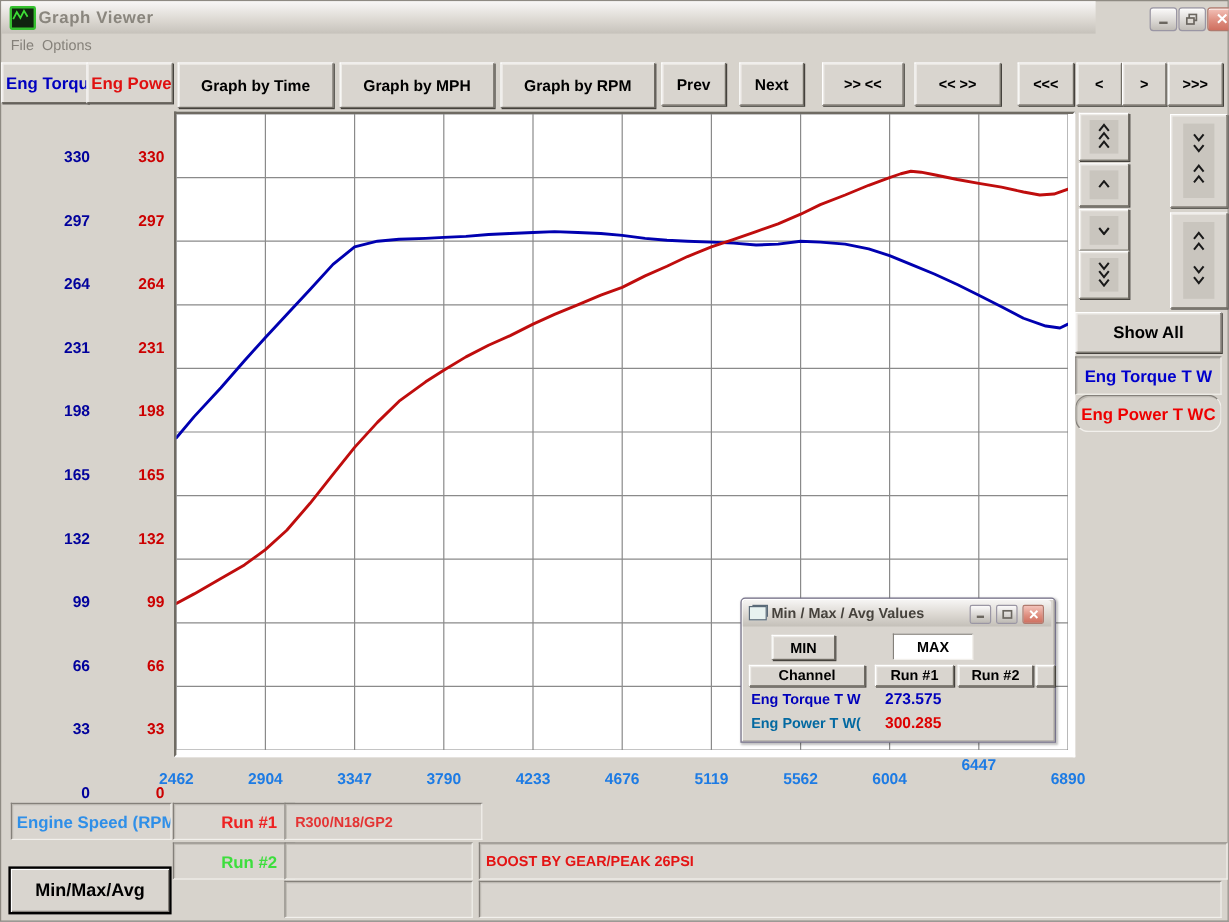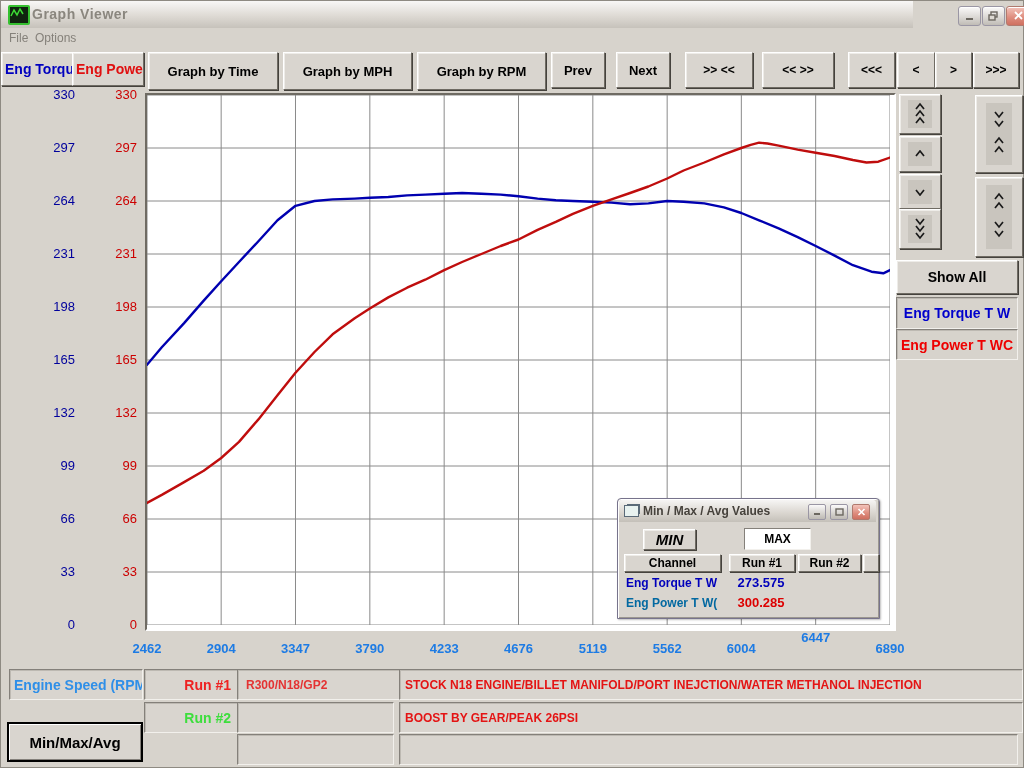--- a/index.html
+++ b/index.html
@@ -24,21 +24,21 @@
   .btn{background:#d9d5cf;border:1px solid;border-color:#ffffff #6f6b63 #6f6b63 #ffffff;
     box-shadow:1px 1px 0 #45423d, inset 1px 1px 0 #eeece8;
     display:flex;align-items:center;justify-content:center;
     font-weight:bold;font-size:13px;color:#000;white-space:nowrap;overflow:hidden;cursor:default;}
   .well{background:#d9d5cf;border:1px solid;border-color:#84807a #f2f0ec #f2f0ec #84807a;
     box-shadow:inset 1px 1px 0 #bdb9b2;overflow:hidden;white-space:nowrap;}
 
   .tabbtn{font-size:14px;justify-content:flex-start;padding-left:3px;}
 
   
-  .axis-num{position:absolute;width:50px;font-size:13px;font-weight:normal;text-align:right;}
+  .axis-num{position:absolute;width:50px;font-size:13px;font-weight:bold;text-align:right;margin-top:36px;}
   .x-num{position:absolute;width:64px;font-size:13px;font-weight:bold;text-align:center;color:#1d7be4;}
 
   
   #chart-frame{left:145px;top:93px;width:747px;height:534px;background:#fff;
     border:2px solid;border-color:#6f6b63 #ffffff #ffffff #6f6b63;}
 
   
   .chev-inner{background:#c9c5be;display:flex;flex-direction:column;align-items:center;justify-content:center;gap:1px;}
   .legend-box{border:1px solid;border-color:#84807a #f2f0ec #f2f0ec #84807a;box-shadow:inset 1px 1px 0 #bdb9b2;
     display:flex;align-items:center;justify-content:center;font-size:14px;font-weight:bold;white-space:nowrap;overflow:hidden;}
@@ -210,21 +210,21 @@
   <div class="abs btn" style="left:975px;top:177px;width:46px;height:78px;">
     <div class="chev-inner" style="width:26px;height:64px;">
       <svg width="12" height="54" viewBox="0 0 12 54">
           <path d="M2 9 L6 4 L10 9 M2 18 L6 13 L10 18 M2 32 L6 37 L10 32 M2 41 L6 46 L10 41" fill="none" stroke="#1a1a1a" stroke-width="1.7"></path>
         </svg>
     </div>
   </div>
 
   <div class="abs btn" style="left:896px;top:260px;width:120px;height:32px;font-size:14px;">Show All</div>
   <div class="abs legend-box" style="left:896px;top:297px;width:120px;height:30px;color:#0000cc;">Eng Torque T W</div>
-  <div class="abs legend-box" style="left:896px;top:329px;width:120px;height:29px;color:#ee0000;">Eng Power T WC</div>
+  <div class="abs legend-box" style="left:896px;top:329px;width:120px;height:29px;color:#ee0000;border-radius:11px;">Eng Power T WC</div>
 
   <div id="dialog" class="abs">
     <div id="dialog-titlebar" class="abs">
       <div style="width:13px;height:10px;border:1px solid #5a6a78;background:#e8f2f0;margin-left:5px;box-shadow:2px -2px 0 -1px #5a6a78;"></div>
       <div id="dialog-title">Min / Max / Avg Values</div>
     </div>
     <div class="abs dlg-winbtn" style="left:190px;top:5px;">
       <svg width="8" height="8" viewBox="0 0 8 8">
           <rect x="1" y="5" width="6" height="2" fill="#6b6760"></rect>
         </svg>
@@ -232,21 +232,21 @@
     <div class="abs dlg-winbtn" style="left:212px;top:5px;">
       <svg width="9" height="8" viewBox="0 0 9 8">
           <rect x="1" y="1" width="7" height="6" fill="none" stroke="#6b6760" stroke-width="1.4"></rect>
         </svg>
     </div>
     <div class="abs dlg-winbtn" style="left:234px;top:5px;background:linear-gradient(#f3c3ba,#dd8b7c 60%,#cf7060);border-color:#b07a6e;">
       <svg width="9" height="8" viewBox="0 0 9 8">
           <path d="M1.5 1 L7.5 7 M7.5 1 L1.5 7" stroke="#fff" stroke-width="1.6"></path>
         </svg>
     </div>
-    <div class="abs btn" style="left:25px;top:30px;width:51px;height:19px;font-size:15px;font-style:italic;">MIN</div>
+    <div class="abs btn" style="left:25px;top:30px;width:51px;height:19px;font-size:12px;">MIN</div>
     <div class="abs" style="left:126px;top:29px;width:65px;height:20px;background:#fff;border:1px solid;border-color:#84807a #f2f0ec #f2f0ec #84807a;display:flex;align-items:center;justify-content:center;font-size:12px;font-weight:bold;">MAX</div>
     <div class="abs btn" style="left:6px;top:55px;width:95px;height:16px;font-size:12px;">Channel</div>
     <div class="abs btn" style="left:111px;top:55px;width:64px;height:16px;font-size:12px;">Run #1</div>
     <div class="abs btn" style="left:180px;top:55px;width:61px;height:16px;font-size:12px;">Run #2</div>
     <div class="abs btn" style="left:245px;top:55px;width:14px;height:16px;"></div>
     <div class="dlg-row-label" style="left:8px;top:77px;width:100px;color:#0000bb;">Eng Torque T W</div>
     <div class="dlg-val" style="left:110px;top:76px;color:#0000bb;">273.575</div>
     <div class="dlg-row-label" style="left:8px;top:97px;width:100px;color:#0369a1;">Eng Power T W(</div>
     <div class="dlg-val" style="left:110px;top:96px;color:#dd0000;">300.285</div>
   </div>
@@ -255,17 +255,16 @@
   <div class="abs" style="left:7px;top:722px;width:132px;height:36px;background:#d9d5cf;border:2px solid #000;box-shadow:inset 1px 1px 0 #fff, inset -1px -1px 0 #84807a;display:flex;align-items:center;justify-content:center;font-size:15px;font-weight:bold;">Min/Max/Avg</div>
 
   <div class="abs well btn run-label" style="left:144px;top:669px;width:86px;height:29px;color:#ee2222;border-color:#84807a #f2f0ec #f2f0ec #84807a;box-shadow:inset 1px 1px 0 #bdb9b2;">Run #1</div>
   <div class="abs well btn run-label" style="left:144px;top:702px;width:86px;height:29px;color:#3dde3d;border-color:#84807a #f2f0ec #f2f0ec #84807a;box-shadow:inset 1px 1px 0 #bdb9b2;">Run #2</div>
   <div class="abs well btn run-label" style="left:144px;top:774px;width:86px;height:29px;color:#2929cc;border-color:#84807a #f2f0ec #f2f0ec #84807a;box-shadow:inset 1px 1px 0 #bdb9b2;text-align:right;">Run #3</div>
 
   <div class="abs well field" style="left:237px;top:669px;width:155px;height:29px;font-size:12px;color:#e43333;padding-left:8px;">R300/N18/GP2</div>
   <div class="abs well field" style="left:237px;top:702px;width:155px;height:29px;"></div>
   <div class="abs well field" style="left:237px;top:734px;width:155px;height:29px;"></div>
 
-  <div class="abs well field" style="left:399px;top:669px;width:617px;height:29px;font-size:12px;color:#e41414;padding-left:5px;">STOCK N18 ENGINE/BILLET MANIFOLD/PORT INEJCTION/WATER METHANOL INJECTION</div>
   <div class="abs well field" style="left:399px;top:702px;width:617px;height:29px;font-size:12px;color:#e41414;padding-left:5px;">BOOST BY GEAR/PEAK 26PSI</div>
   <div class="abs well field" style="left:399px;top:734px;width:617px;height:29px;"></div>
 
 </div>
 
 </body></html>

